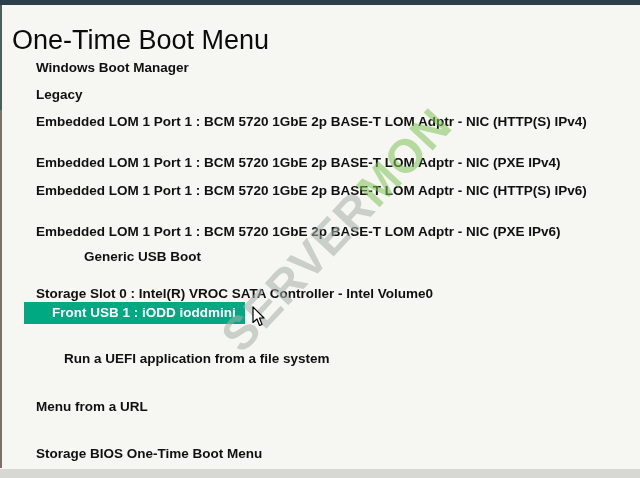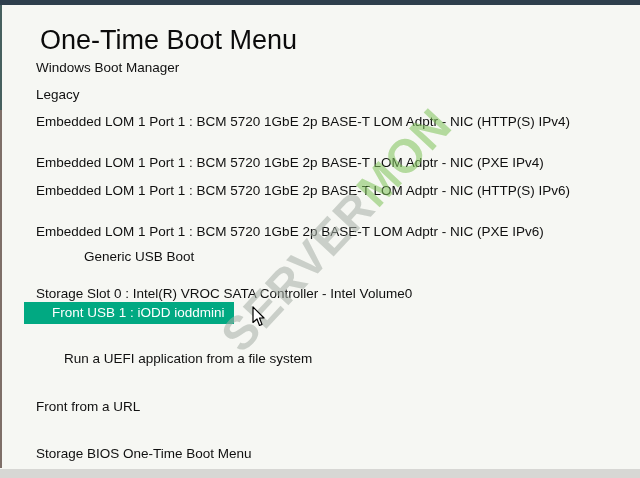--- a/index.html
+++ b/index.html
@@ -18,25 +18,24 @@
   .left-border-bottom{
     position:absolute;left:0;top:110px;width:2px;height:358px;background:#7e6f68;
   }
   .bottom-strip{
     position:absolute;left:0;bottom:0;width:640px;height:9px;background:#d7d7d4;
   }
   .page-title{
     position:absolute;left:12px;top:7px;
     font-size:27px;font-weight:400;color:#0b0b0b;letter-spacing:0px;
     white-space:nowrap;
-    margin-left:28px;
   }
   .mi{
     position:absolute;left:36px;width:594px;
-    font-size:13.5px;font-weight:400;color:#101010;line-height:15px;
+    font-size:13.5px;font-weight:700;color:#101010;line-height:15px;
   }
   .mi-0{top:60px;}
   .mi-1{top:87px;}
   .mi-2{top:114px;}
   .mi-3{top:155px;}
   .mi-4{top:183px;}
   .mi-5{top:224px;}
   .mi-6{top:249px;margin-left:48px;}
   .mi-7{top:286px;}
   .mi-8{
@@ -72,21 +71,21 @@
 <div class="mi mi-0">Windows Boot Manager</div>
 <div class="mi mi-1">Legacy</div>
 <div class="mi mi-2">Embedded LOM 1 Port 1 : BCM 5720 1GbE 2p BASE-T LOM Adptr - NIC (HTTP(S) IPv4)</div>
 <div class="mi mi-3">Embedded LOM 1 Port 1 : BCM 5720 1GbE 2p BASE-T LOM Adptr - NIC (PXE IPv4)</div>
 <div class="mi mi-4">Embedded LOM 1 Port 1 : BCM 5720 1GbE 2p BASE-T LOM Adptr - NIC (HTTP(S) IPv6)</div>
 <div class="mi mi-5">Embedded LOM 1 Port 1 : BCM 5720 1GbE 2p BASE-T LOM Adptr - NIC (PXE IPv6)</div>
 <div class="mi mi-6">Generic USB Boot</div>
 <div class="mi mi-7">Storage Slot 0 : Intel(R) VROC SATA Controller - Intel Volume0</div>
 <div class="mi mi-8">Front USB 1 : iODD ioddmini</div>
 <div class="mi mi-9">Run a UEFI application from a file system</div>
-<div class="mi mi-10">Front from a URL</div>
+<div class="mi mi-10">Menu from a URL</div>
 <div class="mi mi-11">Storage BIOS One-Time Boot Menu</div>
 
 <div class="watermark"><span class="wm-gray">SERVER</span><span class="wm-green">MON</span></div>
 
 <svg class="cursor" viewBox="0 0 14 21">
   <polygon points="2,1 2,16.5 6,13 8.5,19.5 11,18.4 8.5,12 13,12" fill="#ffffff" stroke="#000000" stroke-width="1.2" stroke-linejoin="round"></polygon>
 </svg>
 
 <div class="bottom-strip"></div>
 

